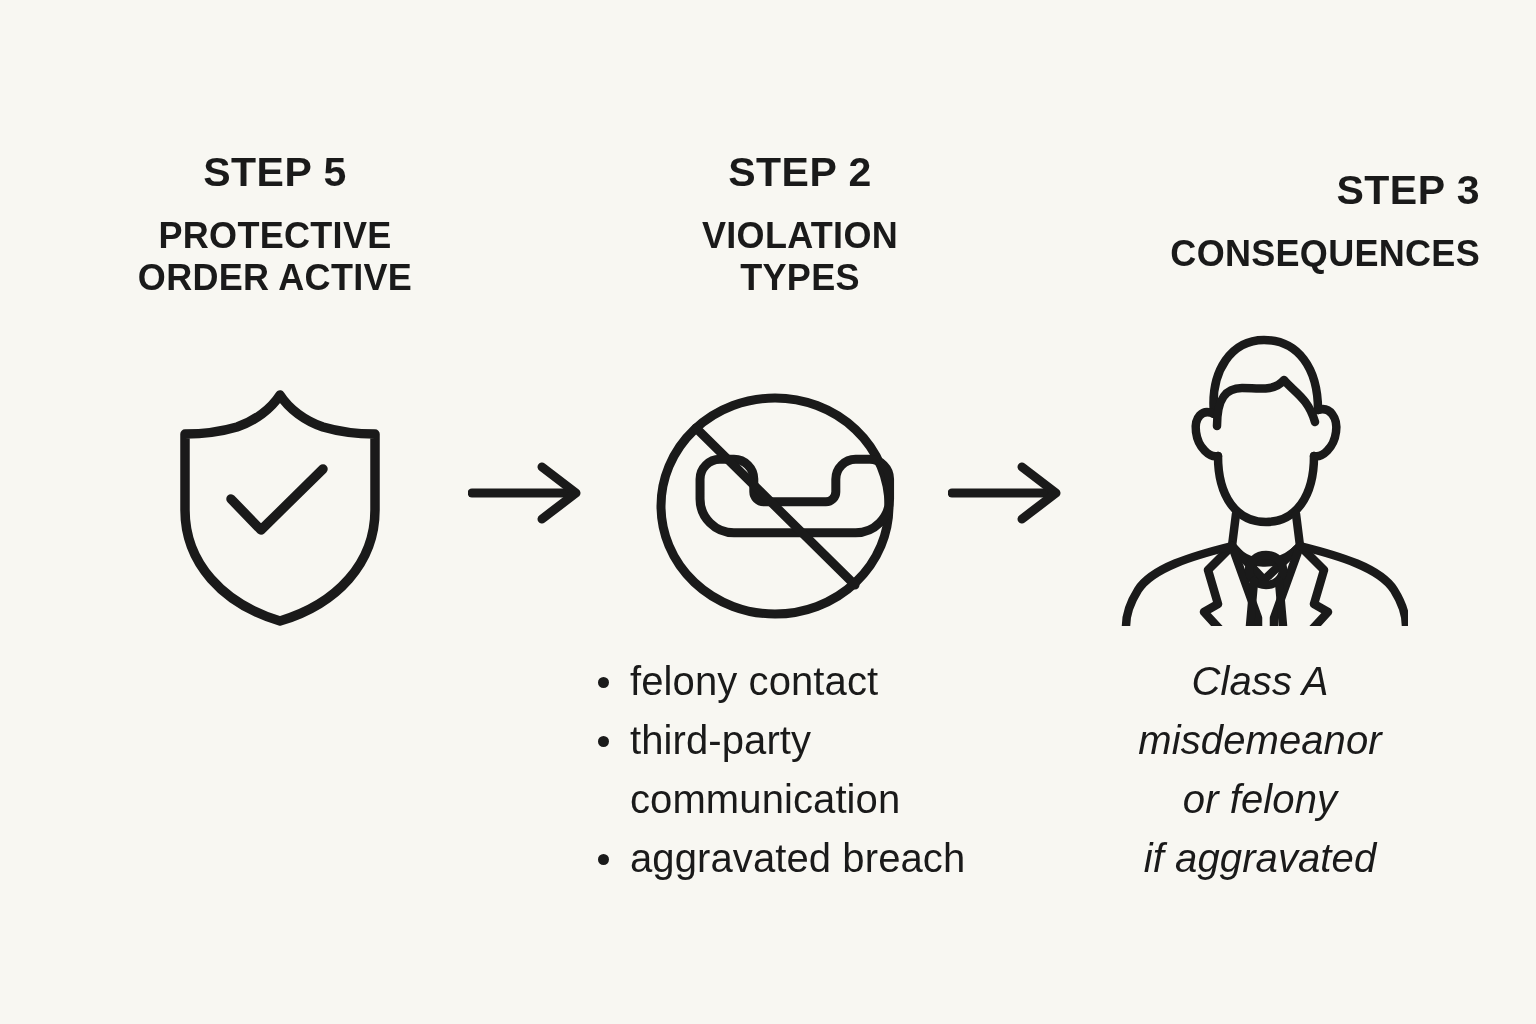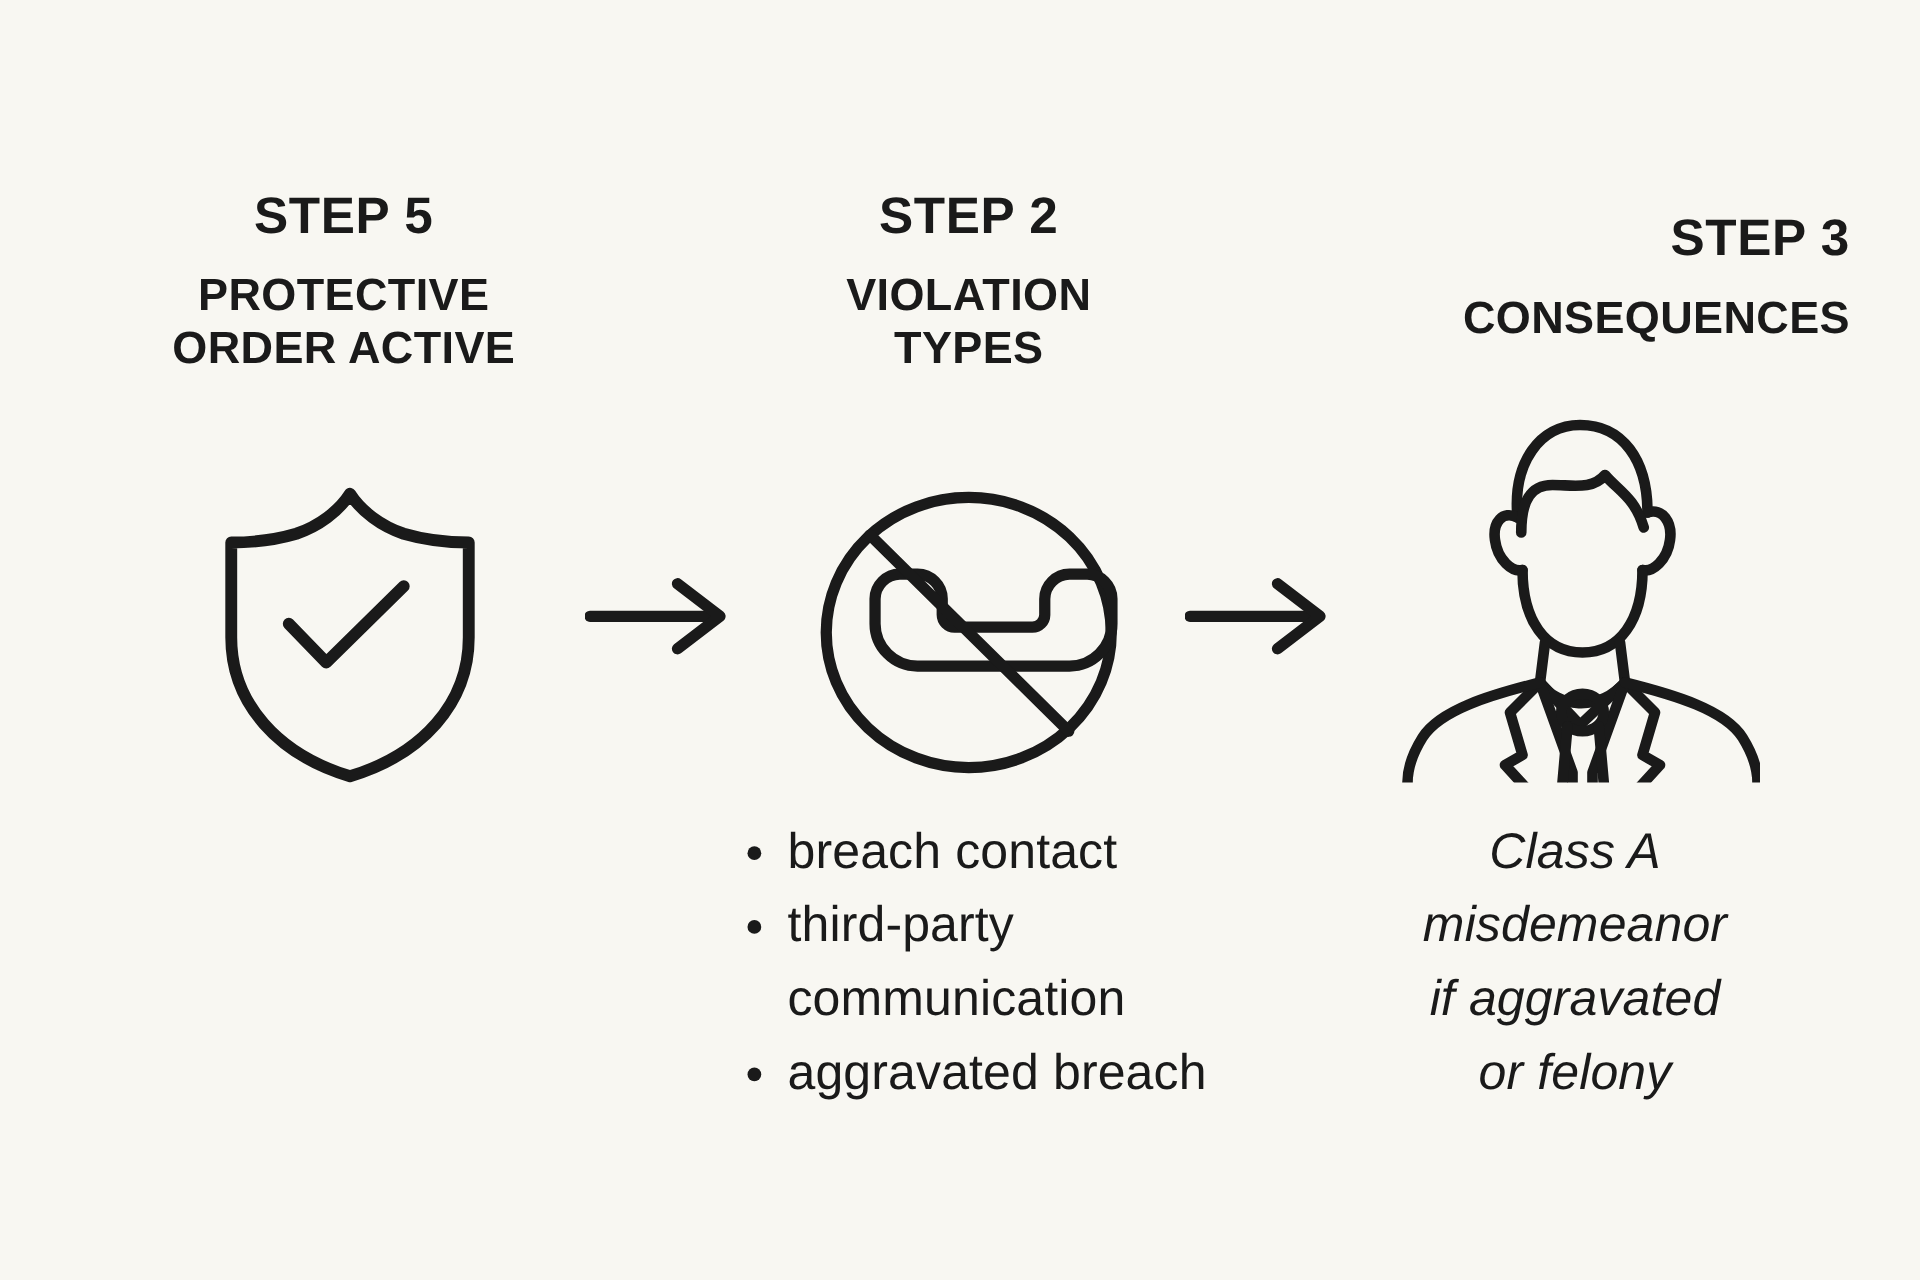--- a/index.html
+++ b/index.html
@@ -35,21 +35,21 @@
   .step-title {
     font-size: 36px;
     font-weight: bold;
     letter-spacing: 0.3px;
     line-height: 1.16;
     margin-top: 22px;
   }
 
   
   #col-1 { left: 75px;   top: 152px; width: 400px; }
-  #col-2 { left: 595px;  top: 152px; width: 360px; text-align: center; }
+  #col-2 { left: 620px;  top: 152px; width: 360px; text-align: center; }
   #col-3 { left: 1040px; top: 170px; width: 440px; text-align: right; }
 
   
   .icon-wrap { position: absolute; }
   #shield-icon-wrap { left: 175px;  top: 385px; width: 210px; height: 245px; }
   #nophone-icon-wrap{ left: 655px;  top: 392px; width: 240px; height: 228px; }
   #person-icon-wrap { left: 1118px; top: 318px; width: 290px; height: 308px; }
 
   .arrow-wrap { position: absolute; }
   #arrow-1 { left: 468px; top: 462px; width: 115px; height: 62px; }
@@ -165,21 +165,21 @@
                  a 34 34 0 0 1 0 -48 Z"></path>
       </g>
 
       <path d="M41 36 L 200 193"></path>
     </svg>
   </div>
 
   <ul id="violation-list">
     <li>
       <span class="bullet"></span>
-      <span>breach contact</span>
+      <span>felony contact</span>
     </li>
     <li>
       <span class="bullet"></span>
       <span>third-party communication</span>
     </li>
     <li>
       <span class="bullet"></span>
       <span>aggravated breach</span>
     </li>
   </ul>
@@ -255,17 +255,17 @@
 
       <path d="M182 228
                C 222 238, 262 250, 276 272
                C 286 288, 288 300, 288 308"></path>
     </svg>
   </div>
 
   <div id="consequence-text">
     <div>Class A</div>
     <div>misdemeanor</div>
+    <div>or felony</div>
     <div>if aggravated</div>
-    <div>or felony</div>
   </div>
 
 </div>
 
 </body></html>

